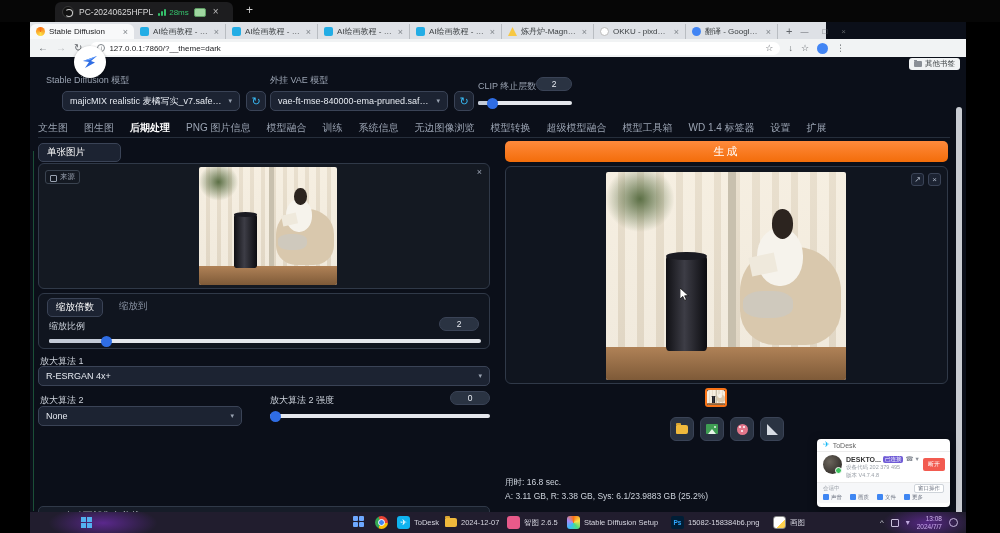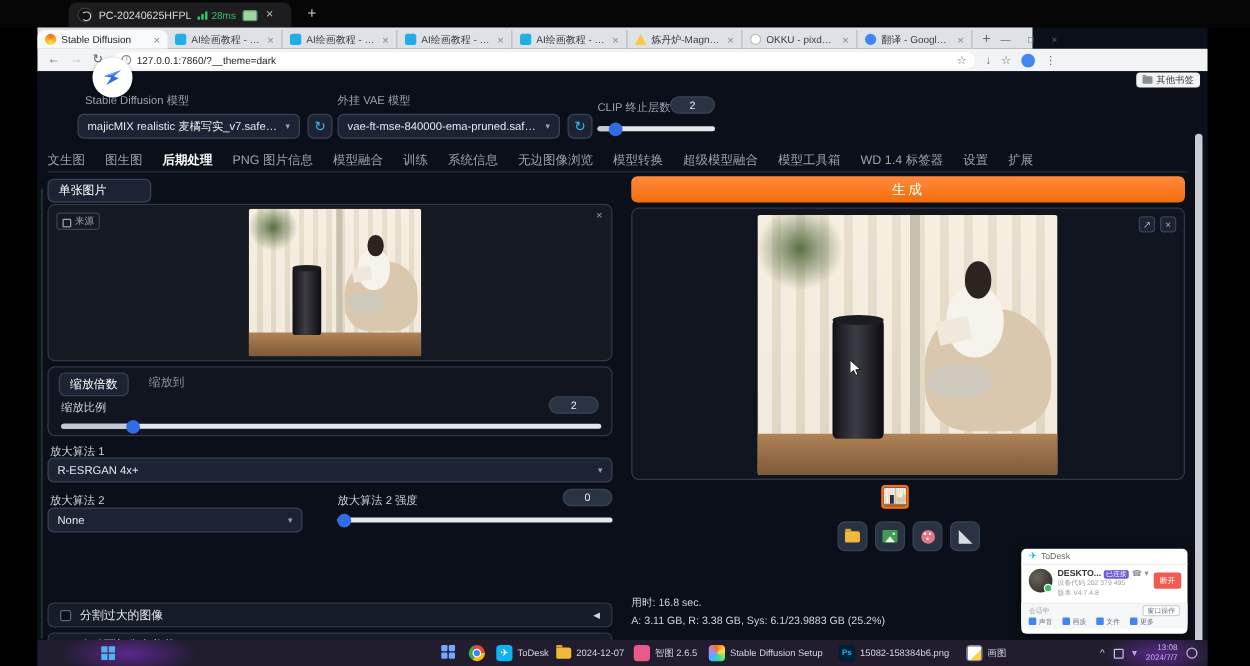--- a/index.html
+++ b/index.html
@@ -264,21 +264,21 @@
     <div class="logo">
       <svg width="20" height="20" viewBox="0 0 20 20">
         <path d="M3 9 L17 4 L11 9 L15 10.5 L5 16 L9 10 Z" fill="#2f6de4"></path>
         <path d="M3 9 L17 4 L10 8 Z" fill="#6ea8ff"></path>
       </svg>
     </div>
 
     <div class="page">
       <div class="artifact"></div>
 
-      <div class="lbl" style="left:38px;top:17px;">Stable Diffusion 模型</div>
+      <div class="lbl" style="left:16px;top:17px;">Stable Diffusion 模型</div>
       <div class="dd" style="left:32px;top:34px;width:178px;height:20px;">
         <span class="v">majicMIX realistic 麦橘写实_v7.safetensors [7c1…</span>
         <span class="caret">▾</span>
       </div>
       <div class="refresh" style="left:216px;top:34px;">
           <span>↻</span>
         </div>
 
       <div class="lbl" style="left:240px;top:17px;">外挂 VAE 模型</div>
       <div class="dd" style="left:240px;top:34px;width:178px;height:20px;">
@@ -363,25 +363,20 @@
       <div class="pillv" style="left:420px;top:334px;width:40px;height:14px;">0</div>
       <div class="dd" style="left:8px;top:349px;width:204px;height:20px;">
         <span class="v">None</span>
         <span class="caret">▾</span>
       </div>
       <div class="slider" style="left:240px;top:357px;width:220px;">
         <span class="fill" style="width:2%;"></span>
         <span class="knob" style="left:0%;"></span>
       </div>
 
-      <div class="acc" style="top:425px;">
-        <span class="cb"></span>
-        <span class="t">分割过大的图像</span>
-        <span class="ar">◀</span>
-      </div>
       <div class="acc" style="top:449px;">
         <span class="cb"></span>
         <span class="t">自动面部焦点剪裁</span>
         <span class="ar">◀</span>
       </div>
 
       <div class="gen">生成</div>
 
       <div class="panel" style="left:475px;top:109px;width:443px;height:218px;background:#10151f;">
         <div class="abs" style="right:6px;top:6px;display:flex;gap:4px;">

